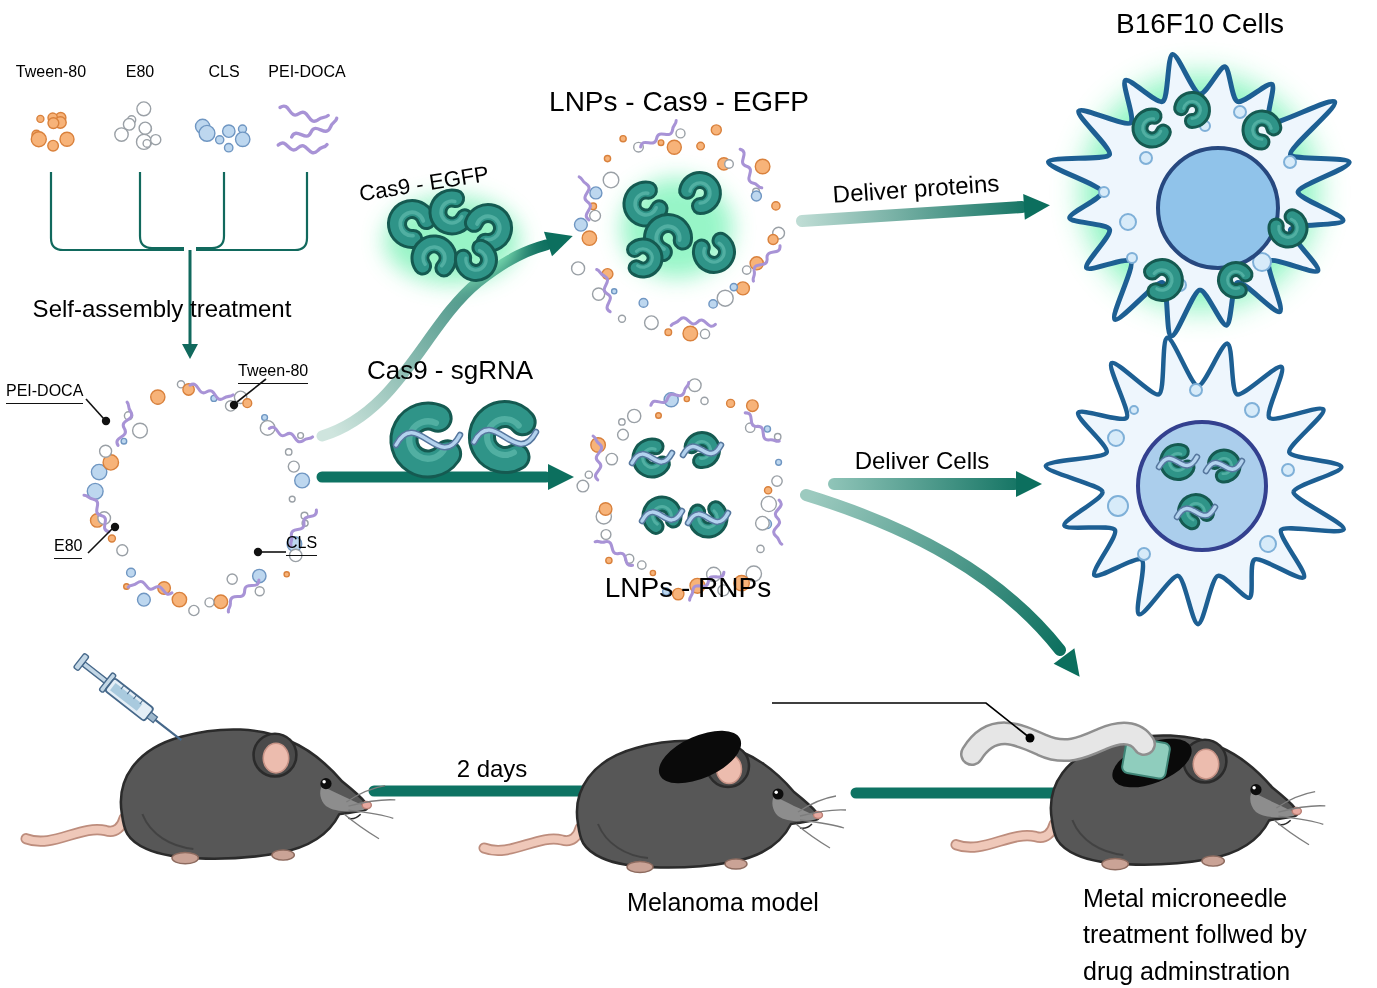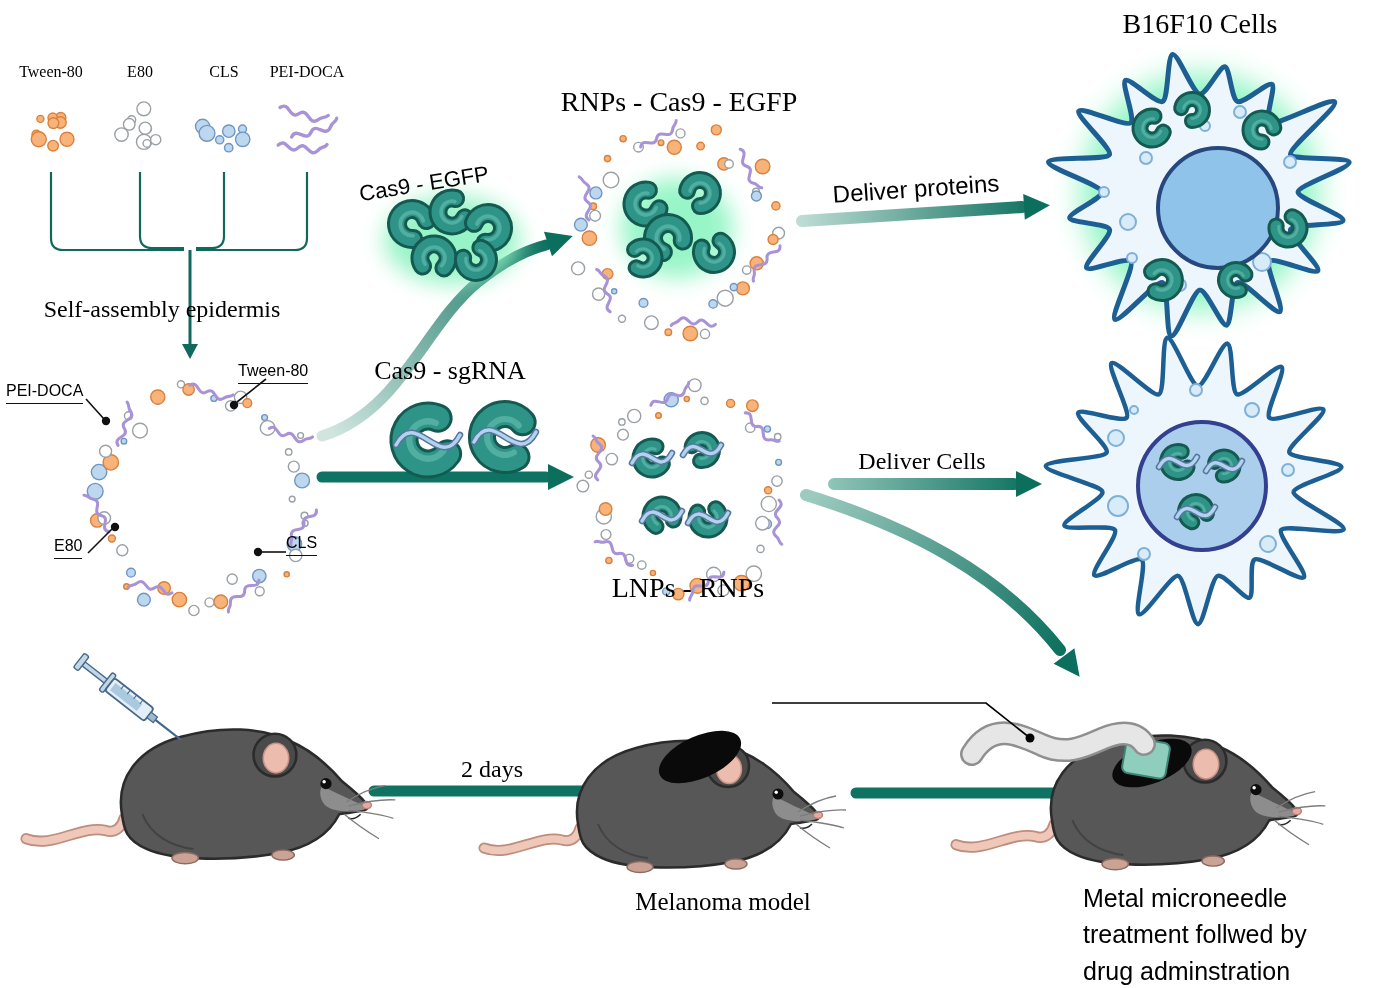--- a/index.html
+++ b/index.html
@@ -1,20 +1,20 @@
 <!DOCTYPE html>
 <html><head>
 <meta charset="utf-8">
 <style>
   html,body{margin:0;padding:0;background:#ffffff;}
   .stage{position:relative;width:1377px;height:988px;background:#fff;overflow:hidden;
          font-family:"Liberation Sans",sans-serif;color:#000;}
   .stage svg{position:absolute;left:0;top:0;}
   .lbl{position:absolute;white-space:pre-line;line-height:1.45;z-index:2;}
-  .c{transform:translateX(-50%);text-align:center;font-family:Liberation Serif, serif;}
+  .c{transform:translateX(-50%);text-align:center;}
   .u{text-decoration:none;border-bottom:1.6px solid #111;padding-bottom:1px;}
   .r9{transform:translateX(-50%) rotate(-9deg);}
   .r4{transform:translateX(-50%) rotate(-4deg);}
 </style>
 </head>
 <body>
 
 <div class="stage">
 
 <svg width="1377" height="988" viewBox="0 0 1377 988">
@@ -516,31 +516,31 @@
     <path d="M 772 703 L 986 703 L 1030 738" fill="none" stroke="#000" stroke-width="1.6"></path>
     <circle cx="1030" cy="738" r="4.5" fill="#000"></circle>
   </g>
 </svg>
 
 <div class="lbl c" style="left:51px;top:60px;font-size:16px">Tween-80</div>
 <div class="lbl c" style="left:140px;top:60px;font-size:16px">E80</div>
 <div class="lbl c" style="left:224px;top:60px;font-size:16px">CLS</div>
 <div class="lbl c" style="left:307px;top:60px;font-size:16px">PEI-DOCA</div>
 
-<div class="lbl c" style="left:162px;top:292px;font-size:24px">Self-assembly epidermis</div>
+<div class="lbl c" style="left:162px;top:292px;font-size:24px">Self-assembly treatment</div>
 
 <div class="lbl u" style="left:6px;top:379px;font-size:16px">PEI-DOCA</div>
 <div class="lbl u" style="left:238px;top:359px;font-size:16px">Tween-80</div>
 <div class="lbl u" style="left:54px;top:534px;font-size:16px">E80</div>
 <div class="lbl u" style="left:286px;top:531px;font-size:16px">CLS</div>
 
 <div class="lbl r9" style="left:424px;top:168px;font-size:22px">Cas9 - EGFP</div>
 <div class="lbl c" style="left:450px;top:352px;font-size:26px">Cas9 - sgRNA</div>
 
-<div class="lbl c" style="left:679px;top:82px;font-size:28px">RNPs - Cas9 - EGFP</div>
+<div class="lbl c" style="left:679px;top:82px;font-size:28px">LNPs - Cas9 - EGFP</div>
 <div class="lbl c" style="left:688px;top:568px;font-size:28px">LNPs - RNPs</div>
 
 <div class="lbl r4" style="left:916px;top:172px;font-size:24px">Deliver proteins</div>
 <div class="lbl c" style="left:922px;top:444px;font-size:24px">Deliver Cells</div>
 
 <div class="lbl c" style="left:1200px;top:4px;font-size:28px">B16F10 Cells</div>
 
 
 <div class="lbl c" style="left:492px;top:752px;font-size:24px">2 days</div>
 

